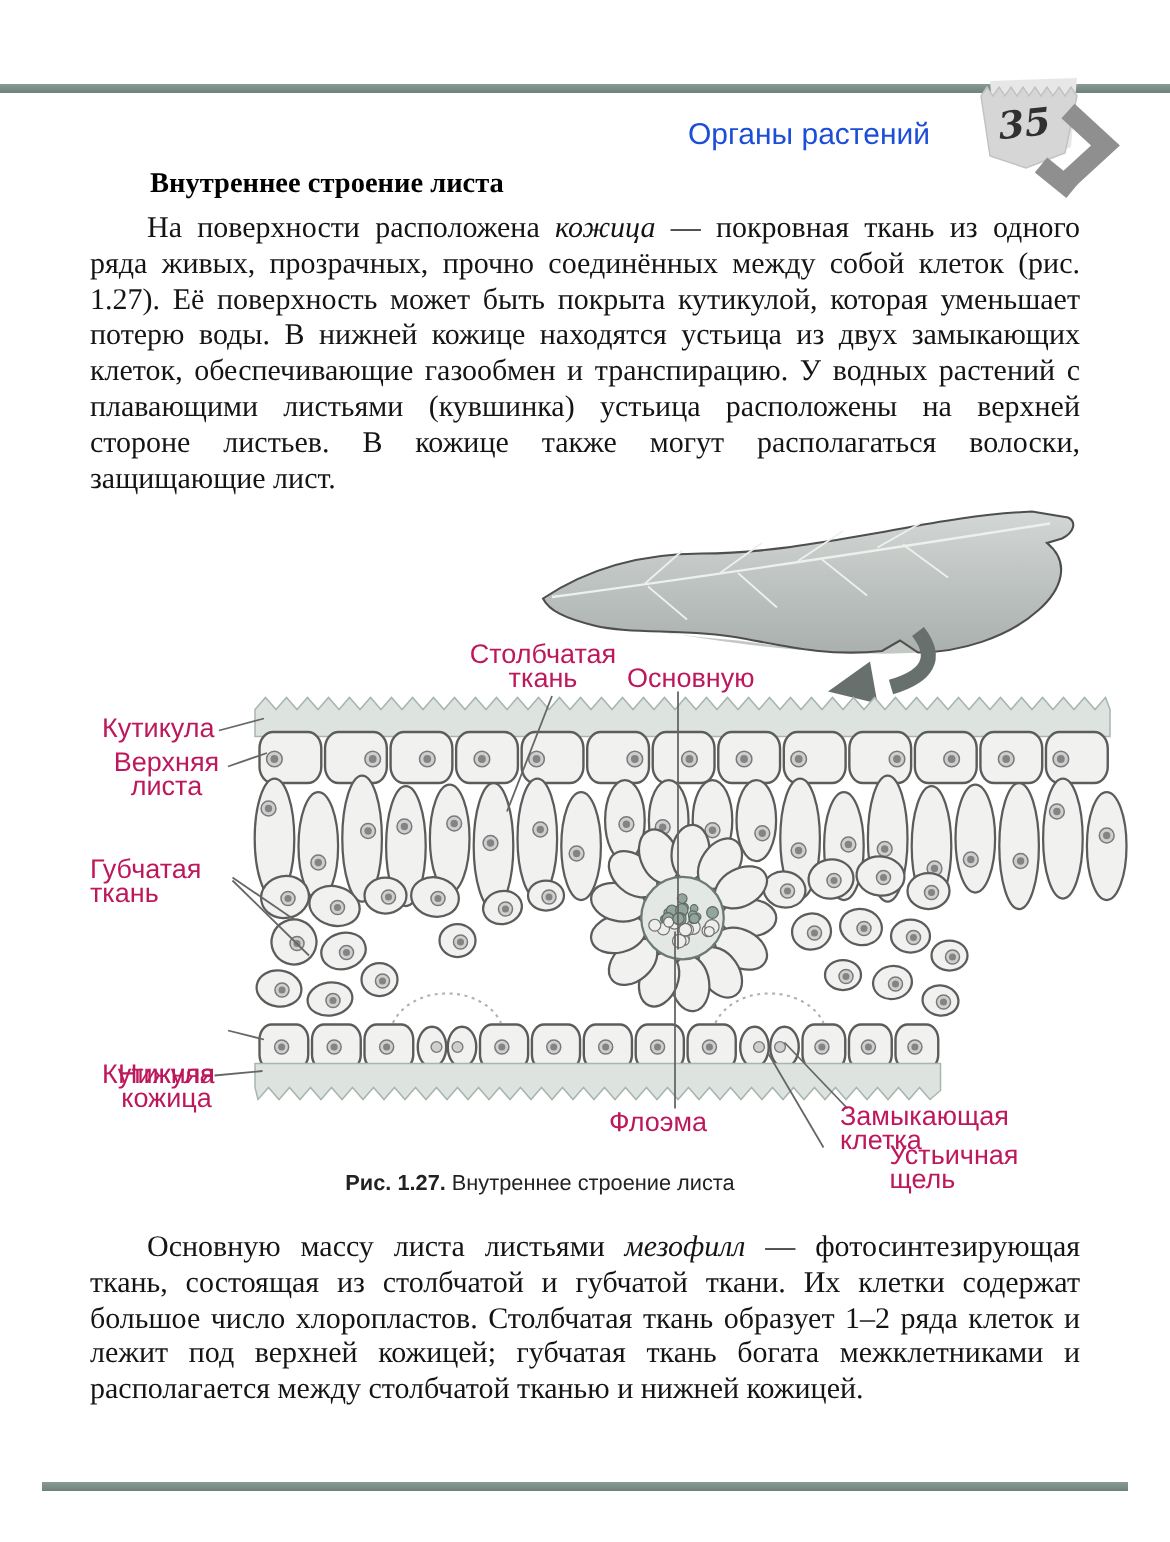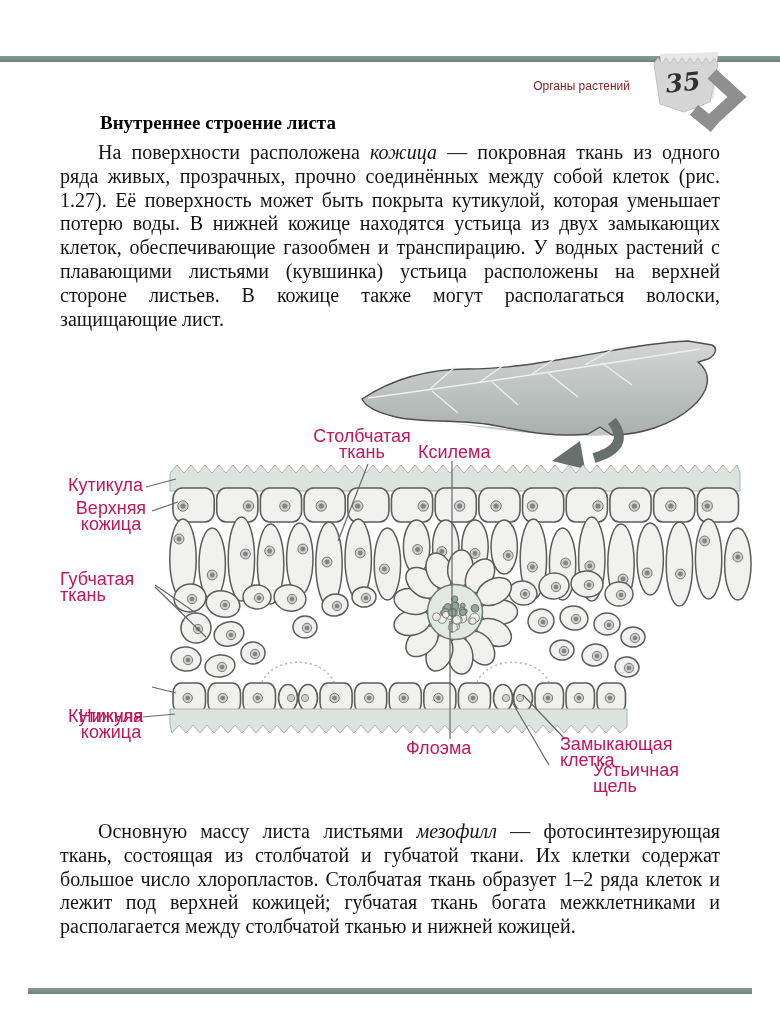--- a/index.html
+++ b/index.html
@@ -2,22 +2,22 @@
 <html><head>
 <meta charset="utf-8">
 <style>
   html,body{margin:0;padding:0;background:#ffffff;}
   .page{position:relative;width:780px;height:1028px;background:#fff;overflow:hidden;
         font-family:"Liberation Serif",serif;}
   .topbar{position:absolute;left:0;right:0;top:56px;height:6px;
           background:linear-gradient(180deg,#8a9b95,#6e817b);}
   .bottombar{position:absolute;left:28px;right:28px;bottom:34px;height:6px;
           background:linear-gradient(180deg,#8a9b95,#6e817b);}
-  .runhead{position:absolute;top:79px;right:150px;
-           font-family:"Liberation Sans",sans-serif;font-size:12px;color:#7f1d1d;}
+  .runhead{position:absolute;top:79px;right:160px;
+           font-family:"Liberation Sans",sans-serif;font-size:20px;color:#1d4ed8;}
   .tab{position:absolute;left:640px;top:52px;width:125px;height:100px;}
   .tab svg{position:absolute;left:0;top:0;}
   .pagenum{position:absolute;left:20px;top:16px;width:46px;text-align:center;
            font:italic 700 25px "DejaVu Serif",serif;color:#303030;transform:rotate(-6deg);}
   h1.heading{position:absolute;left:100px;top:112px;margin:0;
              font-size:19px;font-weight:700;color:#000;}
   p.body{position:absolute;left:60px;width:660px;margin:0;
          font-size:20px;line-height:23.8px;text-align:justify;text-indent:38px;color:#141414;}
   .p1{top:141px;}
   .p2{top:820px;}
@@ -341,28 +341,29 @@
         <line x1="152" y1="352" x2="176" y2="358" stroke="#666666" stroke-width="1.2"></line>
         <line x1="143" y1="382" x2="175" y2="379" stroke="#666666" stroke-width="1.2"></line>
         <line x1="368" y1="129" x2="338" y2="206" stroke="#666666" stroke-width="1.2"></line>
         <line x1="452" y1="126" x2="452" y2="298" stroke="#666666" stroke-width="1.2"></line>
         <line x1="450" y1="404" x2="450" y2="286" stroke="#666666" stroke-width="1.2"></line>
         <line x1="565" y1="404" x2="523" y2="360" stroke="#666666" stroke-width="1.2"></line>
         <line x1="549" y1="430" x2="512" y2="367" stroke="#666666" stroke-width="1.2"></line>
       </svg>
 
     <div class="lbl" style="left:43px;top:143px;width:100px;text-align:right;">Кутикула</div>
-    <div class="lbl" style="left:70px;top:166px;width:82px;text-align:center;">Верхняя кожица</div>
+    <div class="lbl" style="left:70px;top:166px;width:82px;text-align:center;">Верхняя листа</div>
     <div class="lbl" style="left:60px;top:237px;width:92px;">Губчатая ткань</div>
     <div class="lbl" style="left:70px;top:334px;width:82px;text-align:center;margin-top:40px;">Нижняя кожица</div>
     <div class="lbl" style="left:43px;top:374px;width:100px;text-align:right;">Кутикула</div>
     <div class="lbl" style="left:305px;top:94px;width:114px;text-align:center;">Столбчатая ткань</div>
-    <div class="lbl" style="left:418px;top:110px;width:68px;text-align:center;">Ксилема</div>
+    <div class="lbl" style="left:418px;top:110px;width:68px;text-align:center;">Основную</div>
     <div class="lbl" style="left:406px;top:406px;width:68px;text-align:left;">Флоэма</div>
     <div class="lbl" style="left:560px;top:402px;width:150px;">Замыкающая клетка</div>
     <div class="lbl" style="left:551px;top:428px;width:130px;margin-left:42px;">Устьичная щель</div>
   </div>
 
+  <div class="caption"><b>Рис. 1.27.</b> <span>Внутреннее строение листа</span></div>
 
   <p class="body p2"><span>Основную массу листа листьями </span><i>мезофилл</i><span> — фотосинтезирующая ткань, состоящая из столбчатой и губчатой ткани. Их клетки содержат большое число хлоропластов. Столбчатая ткань образует 1–2 ряда клеток и лежит под верхней кожицей; губчатая ткань богата межклетниками и располагается между столбчатой тканью и нижней кожицей.</span></p>
 
   <div class="bottombar"></div>
 </div>
 
 </body></html>

